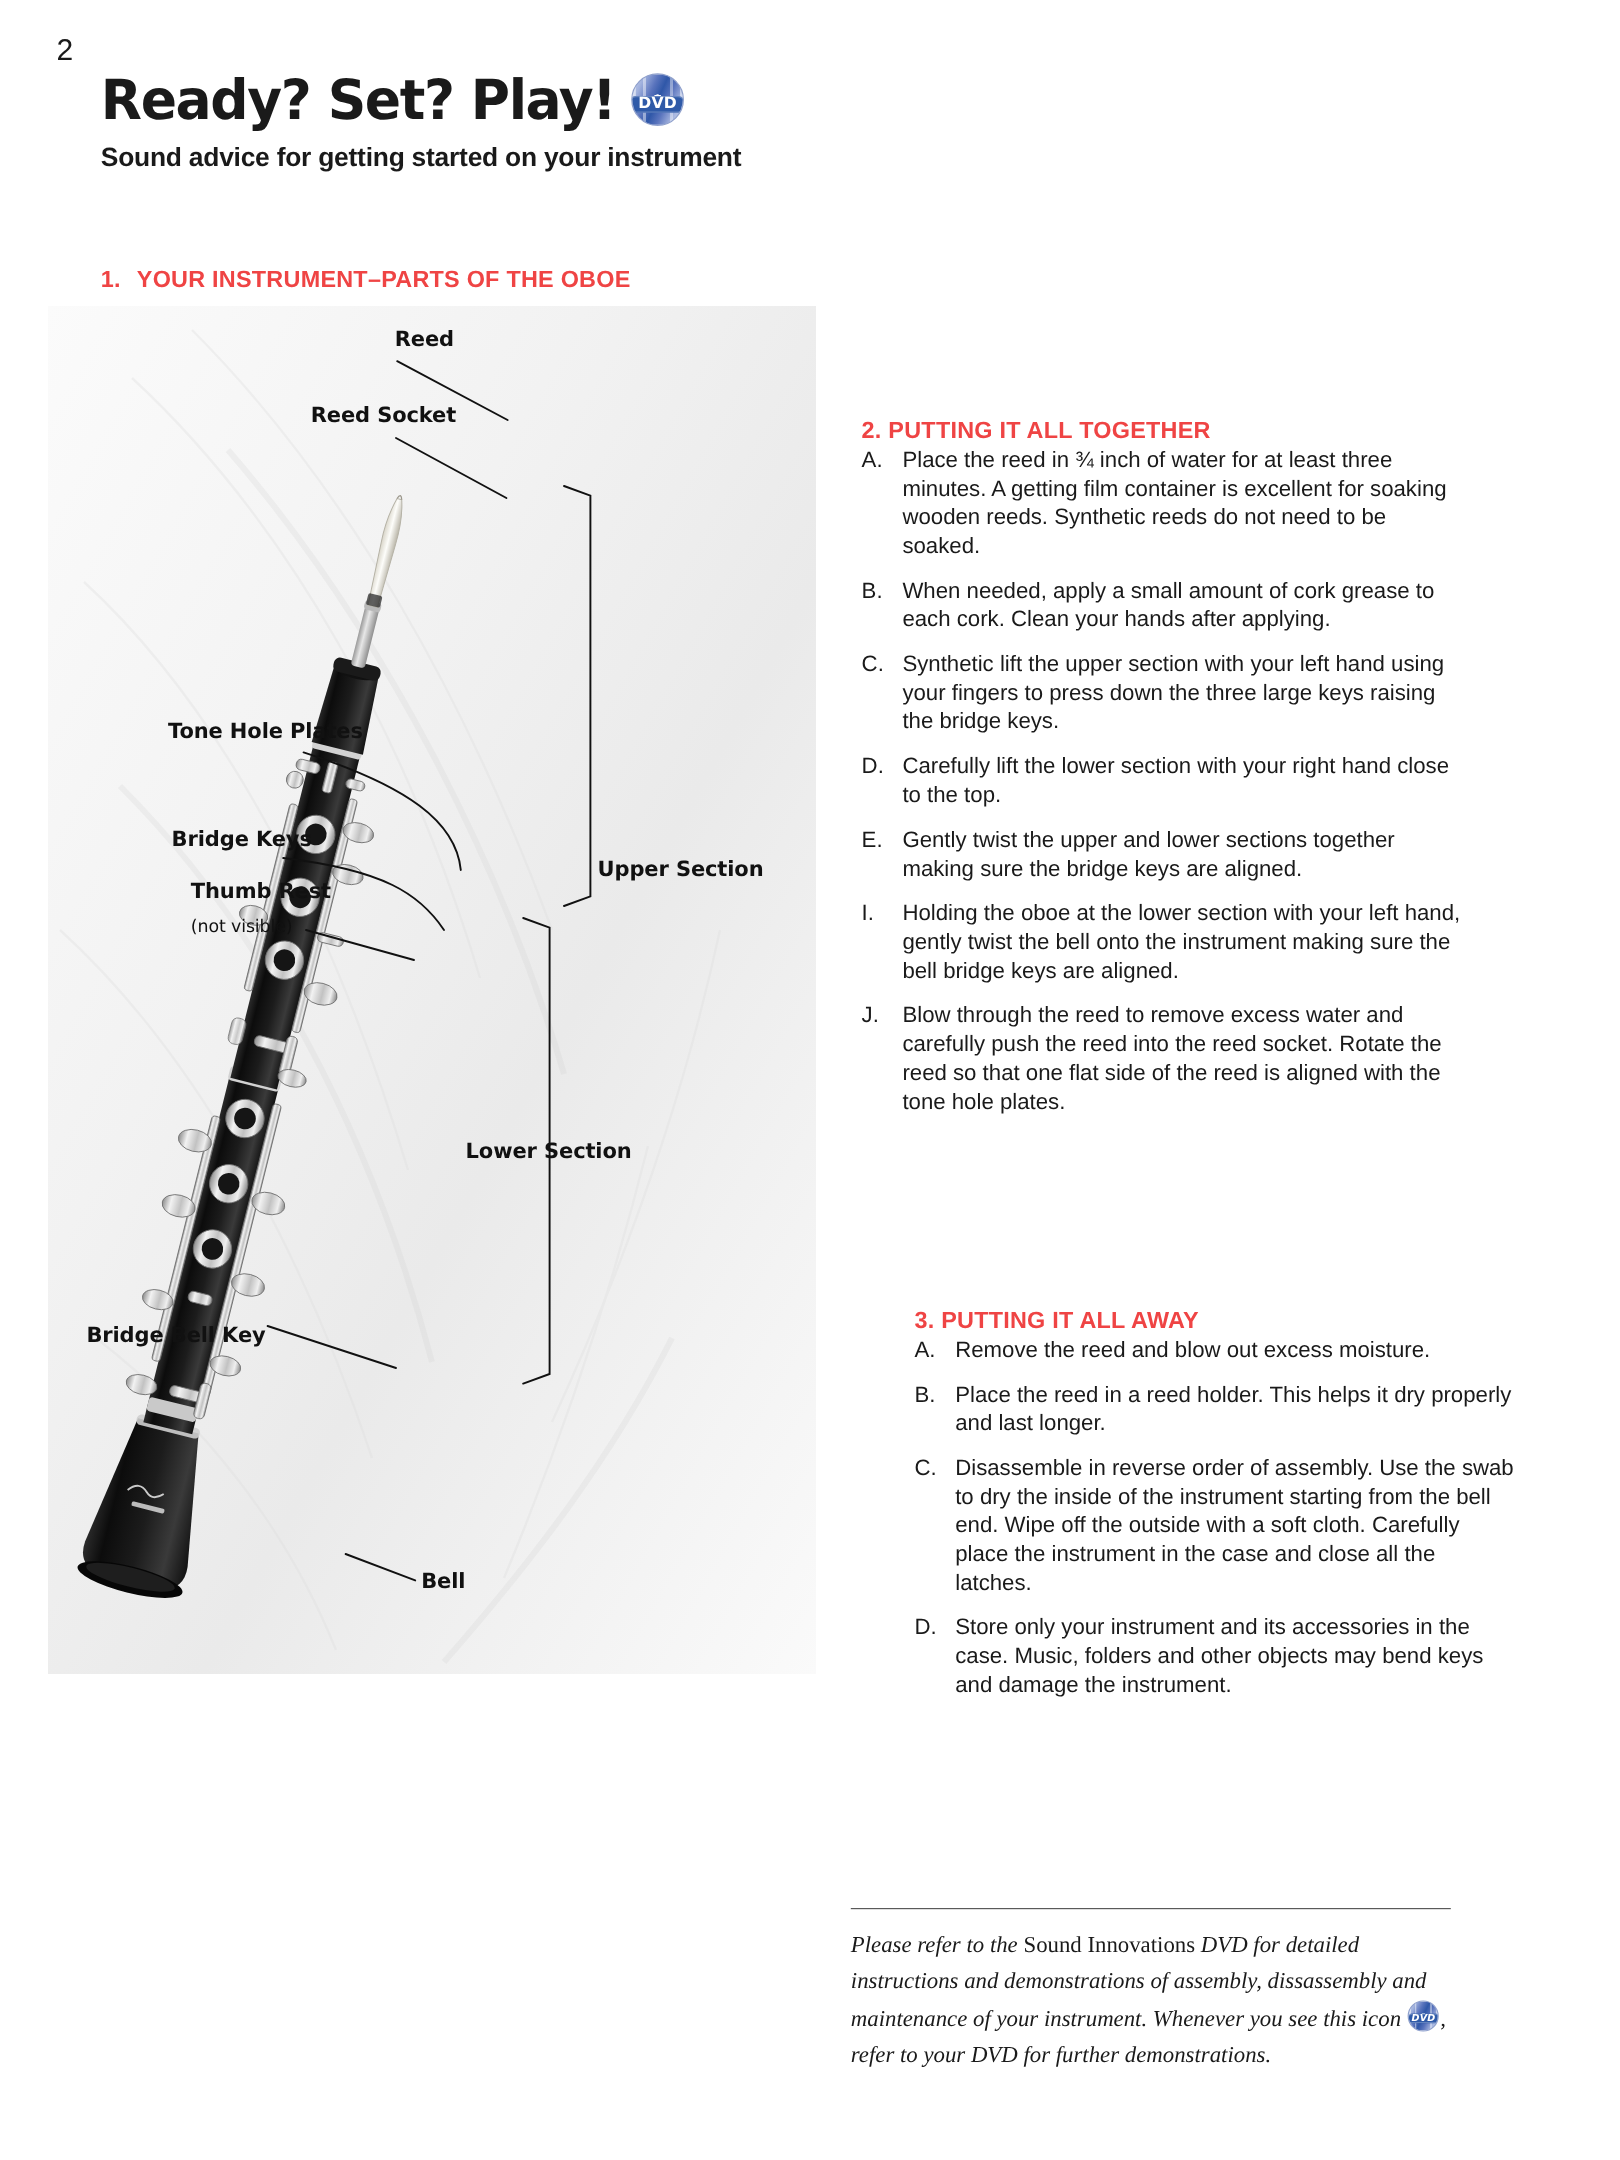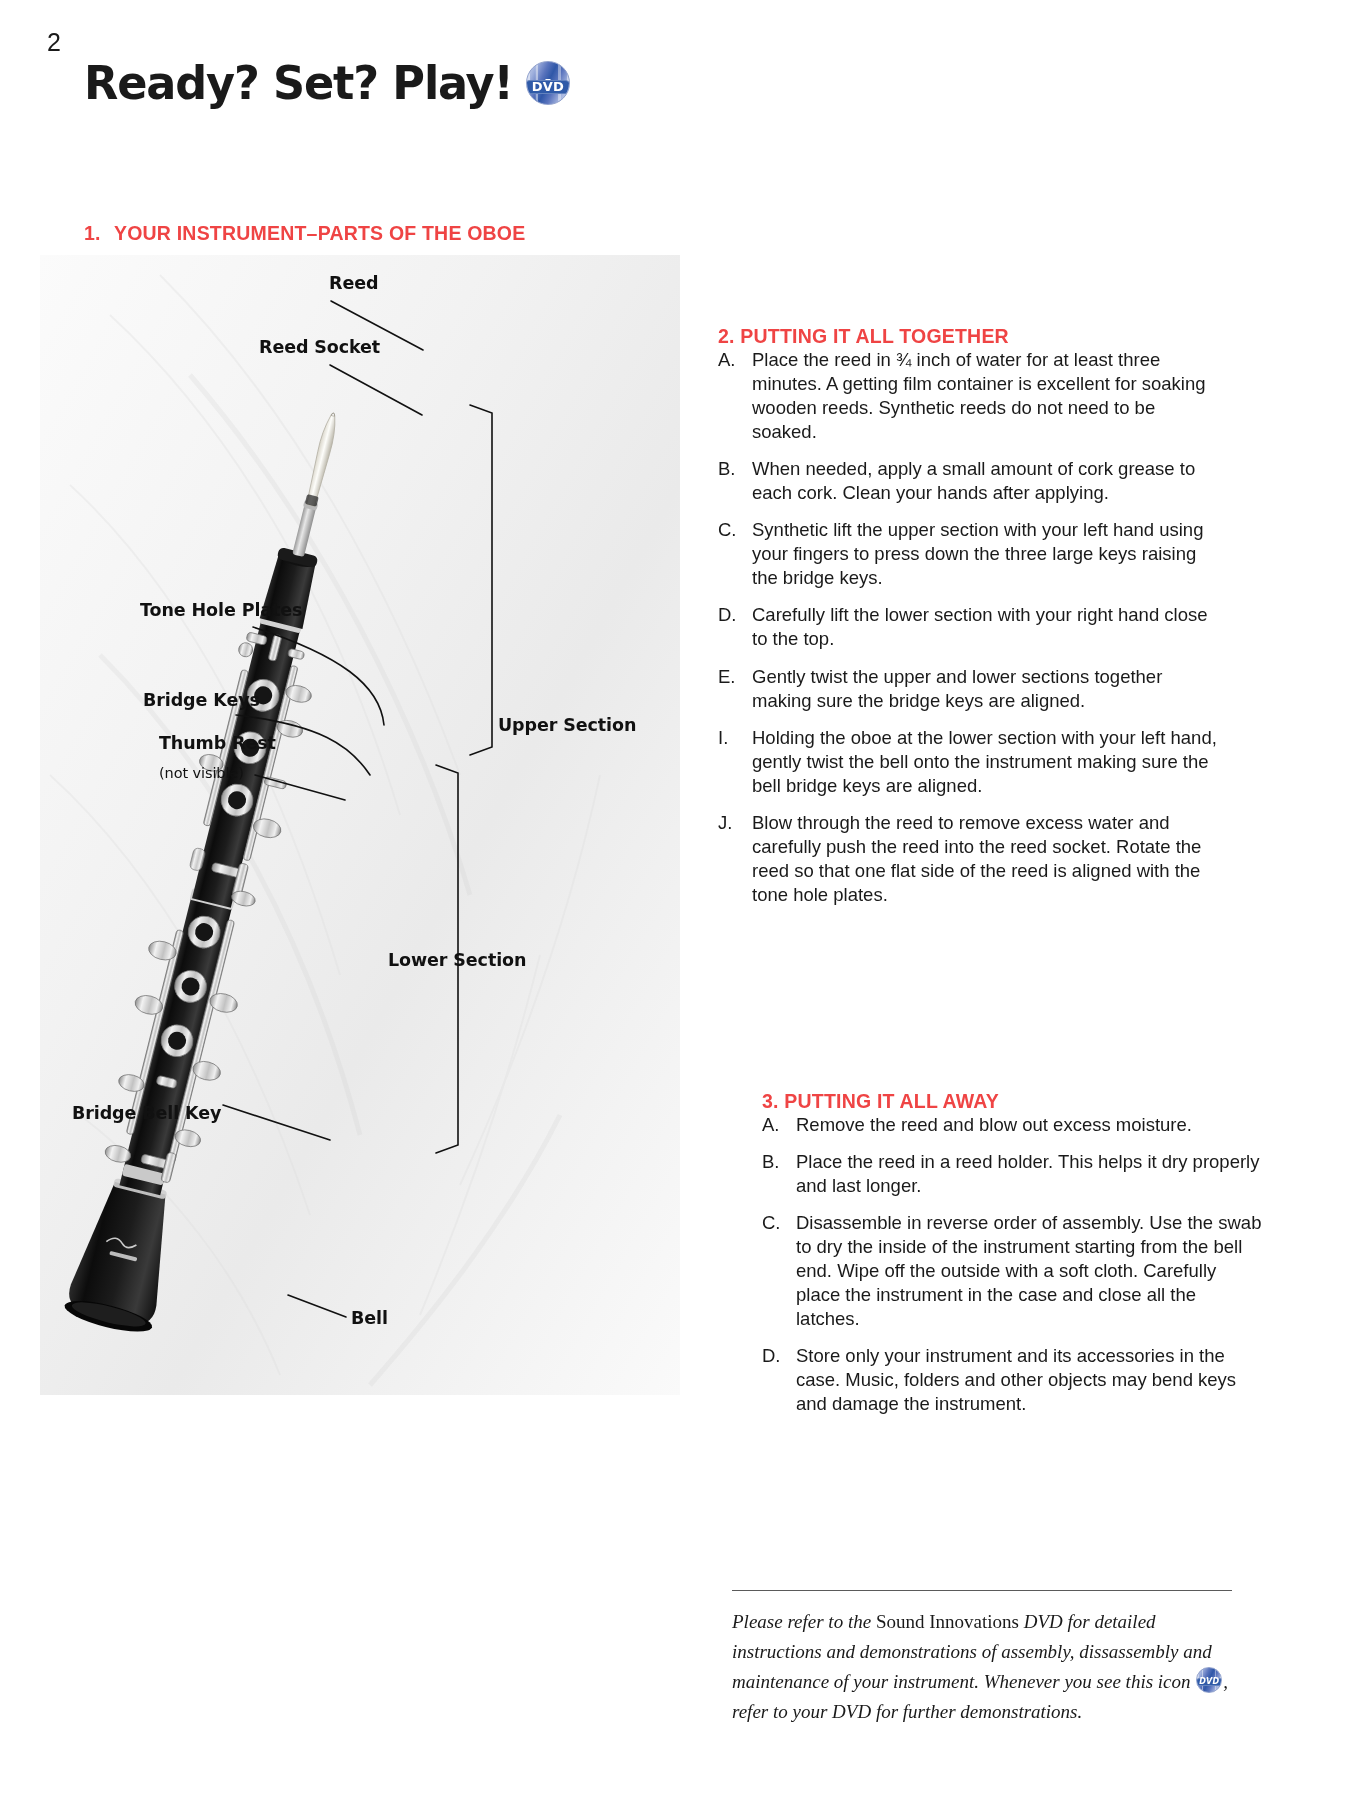--- a/index.html
+++ b/index.html
@@ -71,34 +71,34 @@
 
   
   .lbl{
     position:absolute;font-weight:700;font-size:17.5px;color:#111;
     white-space:nowrap;letter-spacing:-0.1px;
     font-family:"DejaVu Sans", sans-serif;
   }
   .lbl .sub{display:block;font-weight:400;font-size:14.5px;margin-top:12px;color:#111;}
 
   
-  .col-r{position:absolute;left:718px;top:325px;width:500px;}
+  .col-r{position:absolute;left:718px;top:348px;width:500px;}
   .sec3-wrap{position:absolute;left:718px;top:1090px;width:500px;margin-left:44px;}
 
   ol.alpha{list-style:none;margin:0;padding:0;}
   ol.alpha li{
     display:flex;gap:10px;margin-bottom:13px;
     font-size:18.5px;line-height:1.30;color:#1a1a1a;
     font-family:"Liberation Sans", sans-serif;
   }
   ol.alpha li .mk{flex:0 0 24px;text-align:left;}
   ol.alpha li .tx{flex:1 1 auto;}
 
   
-  .footer{position:absolute;left:732px;top:1590px;width:500px;}
+  .footer{position:absolute;left:709px;top:1590px;width:500px;}
   .rule{border-top:1.5px solid #5a5a5a;margin-bottom:16px;}
   .note{
     font-family:"Liberation Serif", serif;font-style:italic;
     font-size:19px;line-height:1.58;color:#1a1a1a;
   }
   .note .roman{font-style:normal;}
 </style>
 </head>
 <body>
 
@@ -107,20 +107,21 @@
   <div class="page-num">2</div>
 
   <div class="masthead">
     <div class="title-row">
       <div class="big-title">Ready? Set? Play!</div>
       <span class="dvd">
         <span class="band"></span>
         <span class="txt">DVD</span>
       </span>
     </div>
+    <div class="subtitle">Sound advice for getting started on your instrument</div>
   </div>
 
   <div class="sec-h sec1">
     <span class="num">1.</span><span>YOUR INSTRUMENT–PARTS OF THE OBOE</span>
   </div>
 
   <div class="figure">
 
     <svg width="640" height="1140" viewBox="0 0 640 1140">
       <defs>

